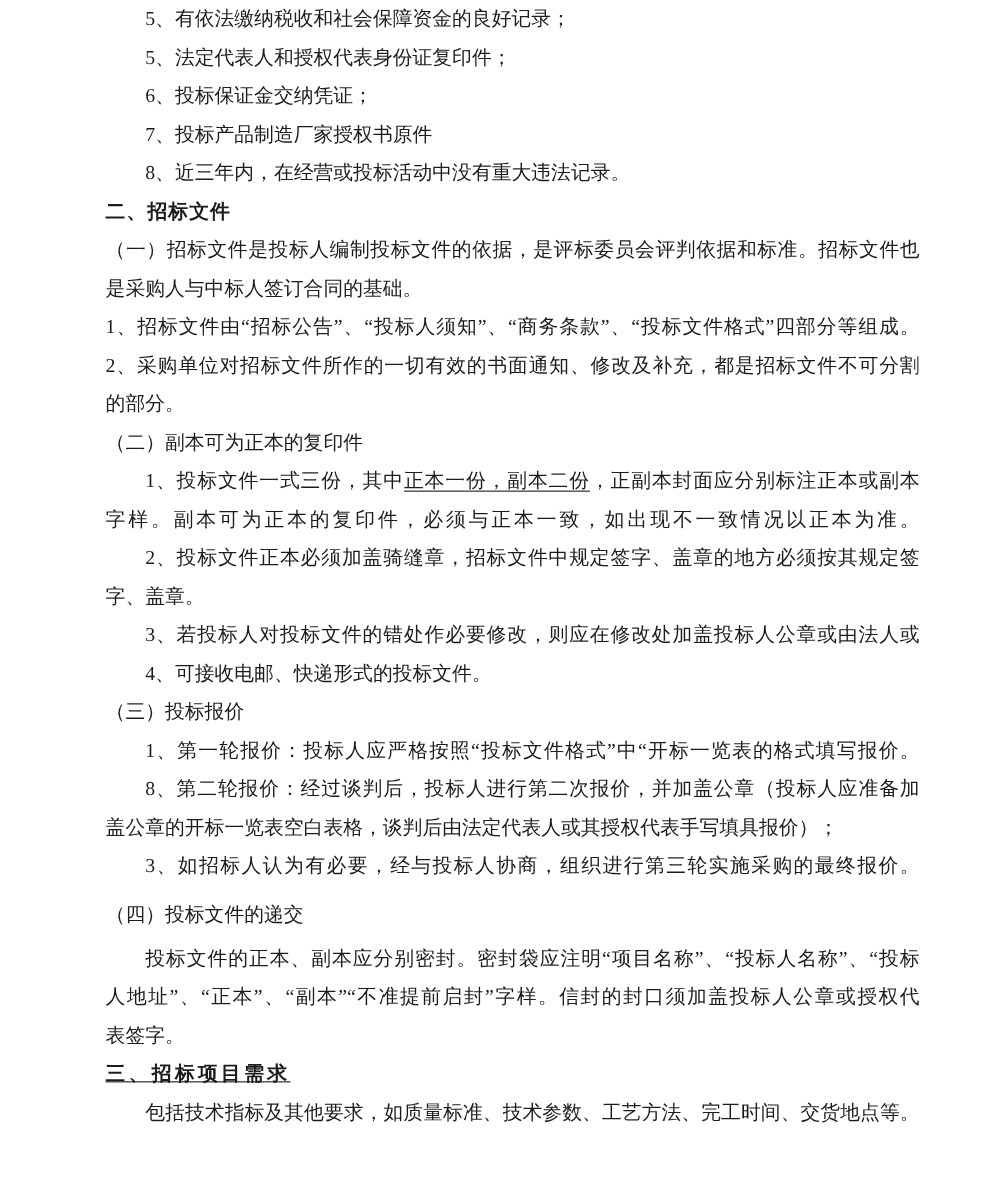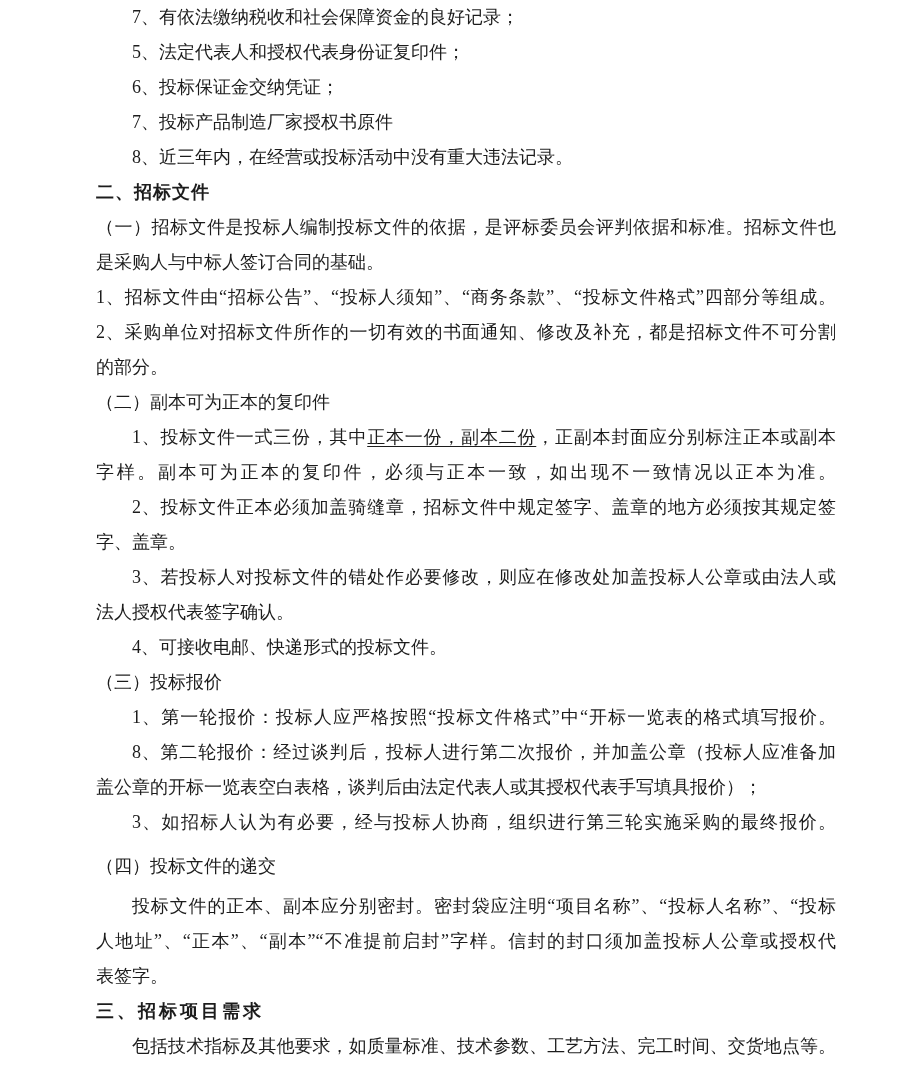--- a/index.html
+++ b/index.html
@@ -23,30 +23,30 @@
     margin: 0;
     font-size: 18px;
     line-height: 35px;
     white-space: normal;
     text-align: left;
   }
   .ind  { text-indent: 36px; }
   .just { text-align: justify; text-align-last: justify; }
   .bold { font-weight: bold; }
   .h2   { letter-spacing: 1px; }
-  .h3   { letter-spacing: 3px; }
+  .h3   { letter-spacing: 3px; text-decoration: underline; }
   .gap  { margin-top: 5px; }
   .gap2 { margin-top: 9px; }
   .u    { text-decoration: underline; text-underline-offset: 3px; }
 </style>
 </head>
 <body>
 
 <div class="page">
-  <p class="ln ind">7、有依法缴纳税收和社会保障资金的良好记录；</p>
+  <p class="ln ind">5、有依法缴纳税收和社会保障资金的良好记录；</p>
   <p class="ln ind">5、法定代表人和授权代表身份证复印件；</p>
   <p class="ln ind">6、投标保证金交纳凭证；</p>
   <p class="ln ind">7、投标产品制造厂家授权书原件</p>
   <p class="ln ind">8、近三年内，在经营或投标活动中没有重大违法记录。</p>
 
   <p class="ln bold h2">二、招标文件</p>
 
   <p class="ln just">（一）招标文件是投标人编制投标文件的依据，是评标委员会评判依据和标准。招标文件也</p>
   <p class="ln">是采购人与中标人签订合同的基础。</p>
   <p class="ln just">1、招标文件由“招标公告”、“投标人须知”、“商务条款”、“投标文件格式”四部分等组成。</p>
@@ -55,21 +55,20 @@
 
   <p class="ln">（二）副本可为正本的复印件</p>
 
   <p class="ln ind just"><span>1、投标文件一式三份，其中</span><span class="u">正本一份，副本二份</span><span>，正副本封面应分别标注正本或副本</span></p>
   <p class="ln just">字样。副本可为正本的复印件，必须与正本一致，如出现不一致情况以正本为准。</p>
 
   <p class="ln ind just">2、投标文件正本必须加盖骑缝章，招标文件中规定签字、盖章的地方必须按其规定签</p>
   <p class="ln">字、盖章。</p>
 
   <p class="ln ind just">3、若投标人对投标文件的错处作必要修改，则应在修改处加盖投标人公章或由法人或</p>
-  <p class="ln">法人授权代表签字确认。</p>
 
   <p class="ln ind">4、可接收电邮、快递形式的投标文件。</p>
 
   <p class="ln">（三）投标报价</p>
 
   <p class="ln ind just">1、第一轮报价：投标人应严格按照“投标文件格式”中“开标一览表的格式填写报价。</p>
   <p class="ln ind just">8、第二轮报价：经过谈判后，投标人进行第二次报价，并加盖公章（投标人应准备加</p>
   <p class="ln">盖公章的开标一览表空白表格，谈判后由法定代表人或其授权代表手写填具报价）；</p>
   <p class="ln ind just">3、如招标人认为有必要，经与投标人协商，组织进行第三轮实施采购的最终报价。</p>
 

